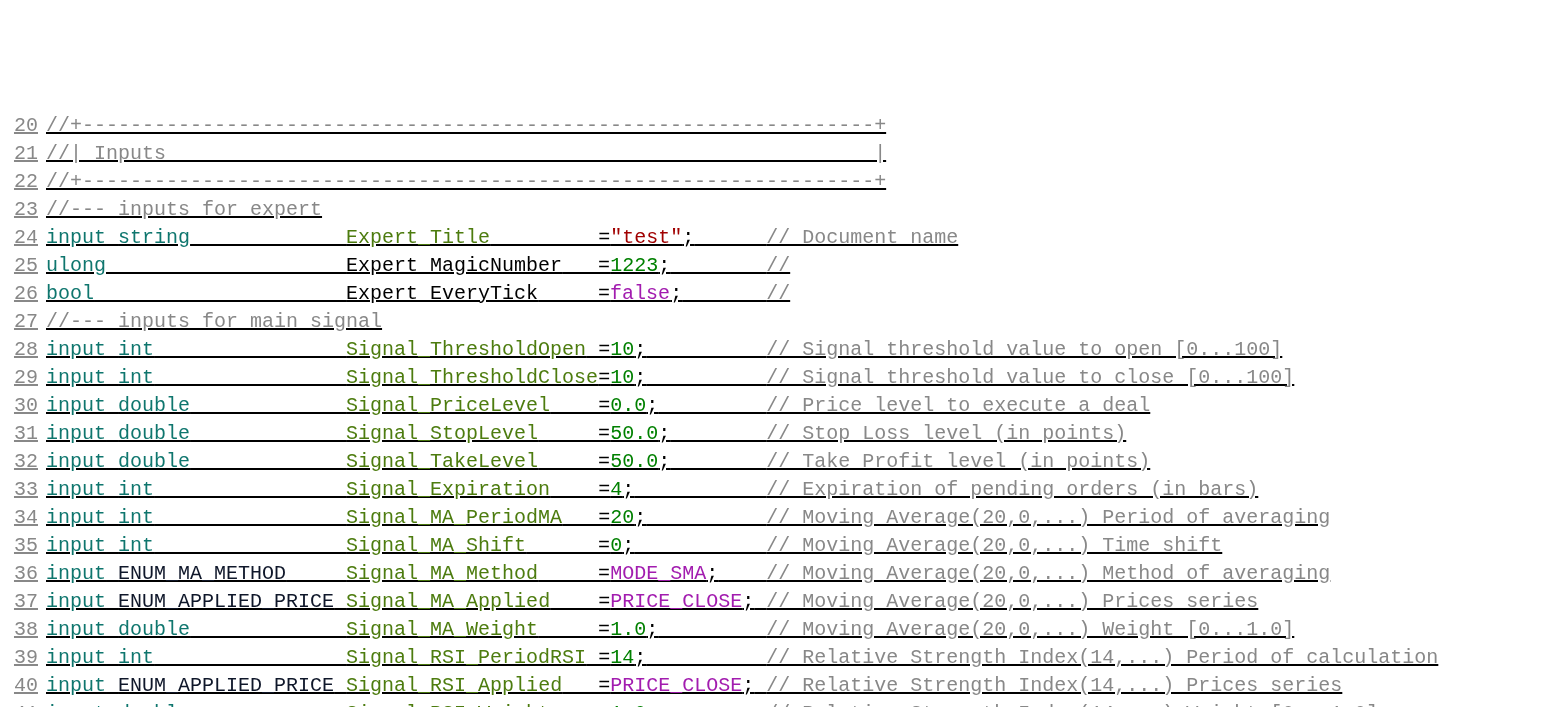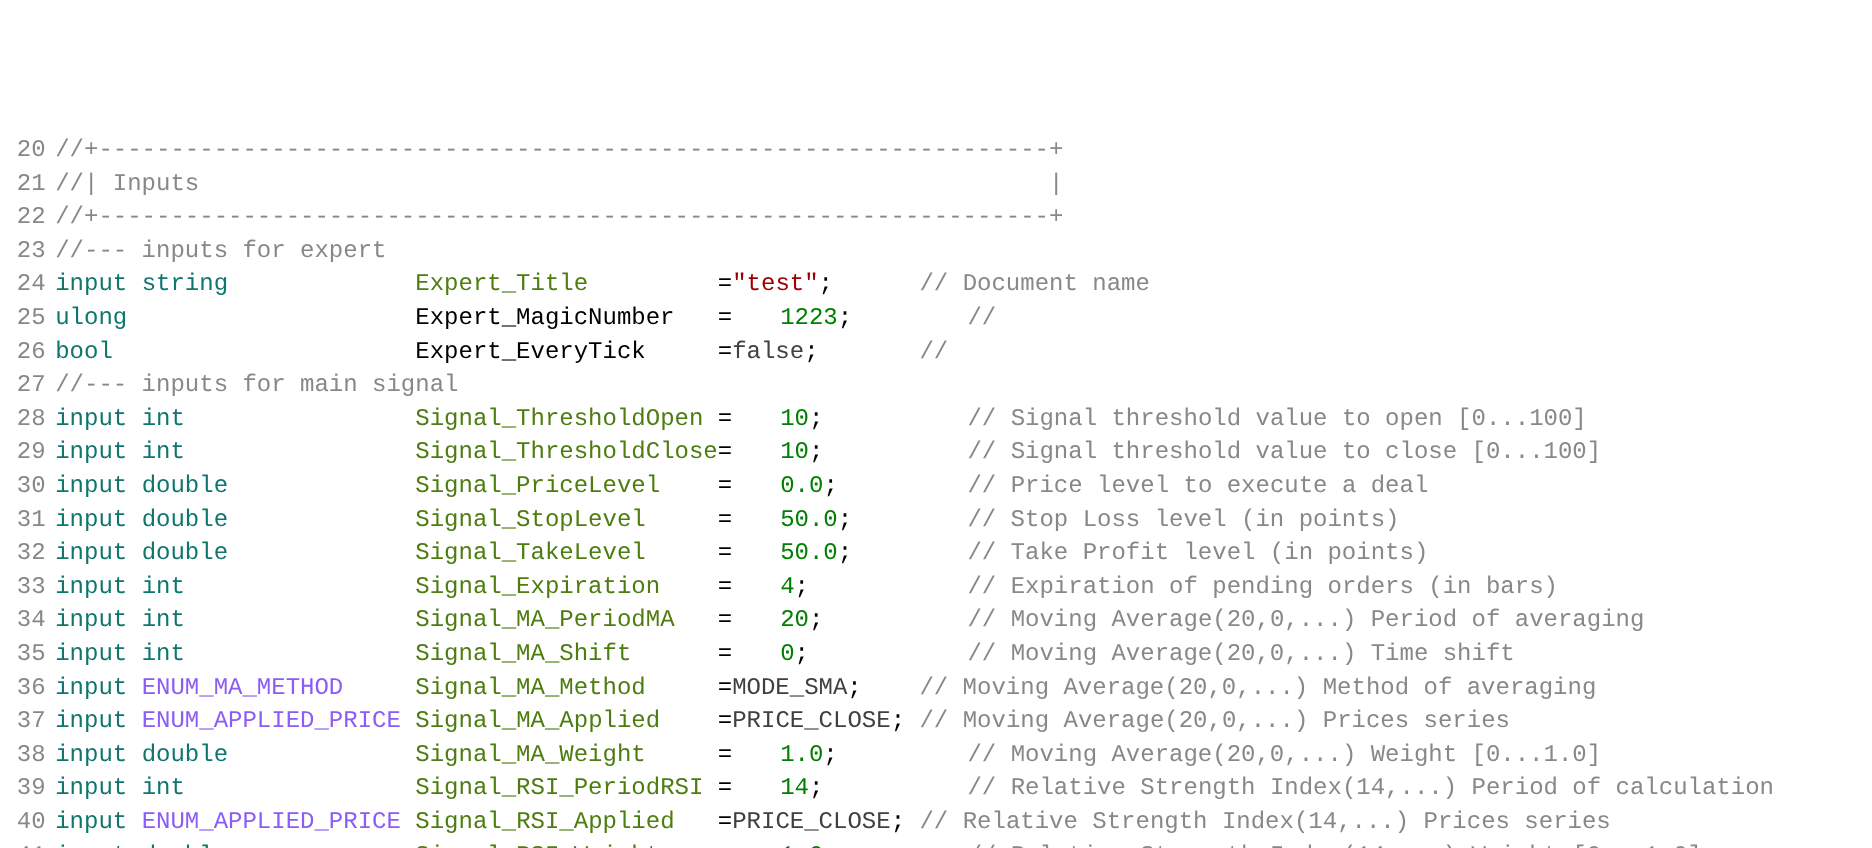--- a/index.html
+++ b/index.html
@@ -20,28 +20,28 @@
     padding-right: 6px;
     color: #888888;
     user-select: none;
     background: #ffffff;
   }
   .code {
     flex: 1;
     color: #000000;
     padding-left: 2px;
   }
-  .line { height: 28px; }
+  .line { height: 28px; text-decoration: underline; }
   .tok-comment  { color: #888888; }
   .tok-keyword  { color: #0f766e; }
-  .tok-type     { color: #8b5cf6; }
+  .tok-type     { color: #0f172a; }
   .tok-name     { color: #4d7c0f; }
-  .tok-number   { color: #008000; margin-left: 40px; }
+  .tok-number   { color: #008000; }
   .tok-string   { color: #a00000; }
-  .tok-const    { color: #404040; }
+  .tok-const    { color: #a21caf; }
   .tok-punct    { color: #000000; }
   .tok-plain    { color: #000000; }
 </style>
 </head>
 <body>
 
 
 
 <div class="editor">
   <div class="gutter" id="gutter"><div class="line">20</div><div class="line">21</div><div class="line">22</div><div class="line">23</div><div class="line">24</div><div class="line">25</div><div class="line">26</div><div class="line">27</div><div class="line">28</div><div class="line">29</div><div class="line">30</div><div class="line">31</div><div class="line">32</div><div class="line">33</div><div class="line">34</div><div class="line">35</div><div class="line">36</div><div class="line">37</div><div class="line">38</div><div class="line">39</div><div class="line">40</div><div class="line">41</div></div>

